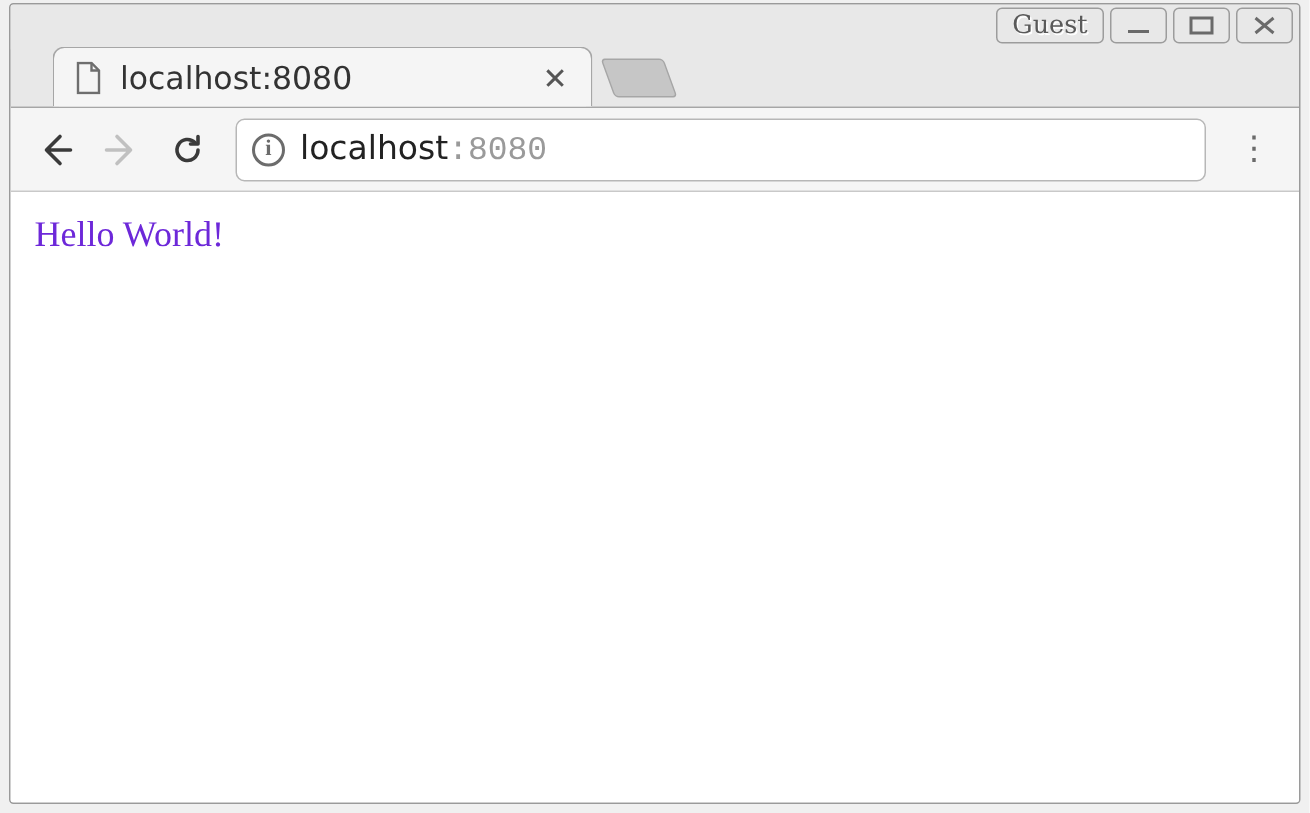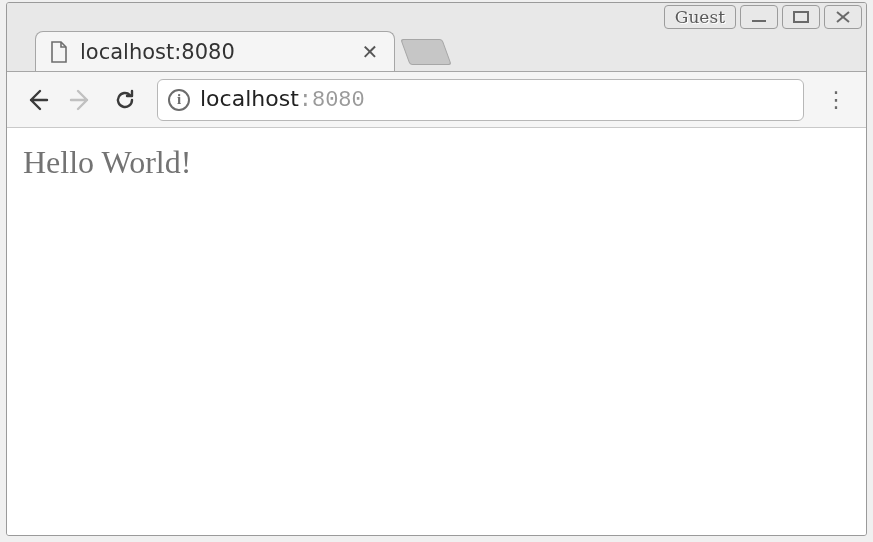--- a/index.html
+++ b/index.html
@@ -176,22 +176,22 @@
 
     
     .viewport {
       flex: 1;
       background: #fff;
       border-top: 1px solid #c9c9c9;
       padding: 16px;
     }
     .body-text {
       font-family: "Times New Roman", Times, serif;
-      font-size: 32px;
-      color: #737373;
+      font-size: 24px;
+      color: #6d28d9;
     }
   </style>
 </head>
 <body>
 
 <div class="browser-window">
 
   <div class="titlebar">
     <div class="guest-button">
       <span>Guest</span>

